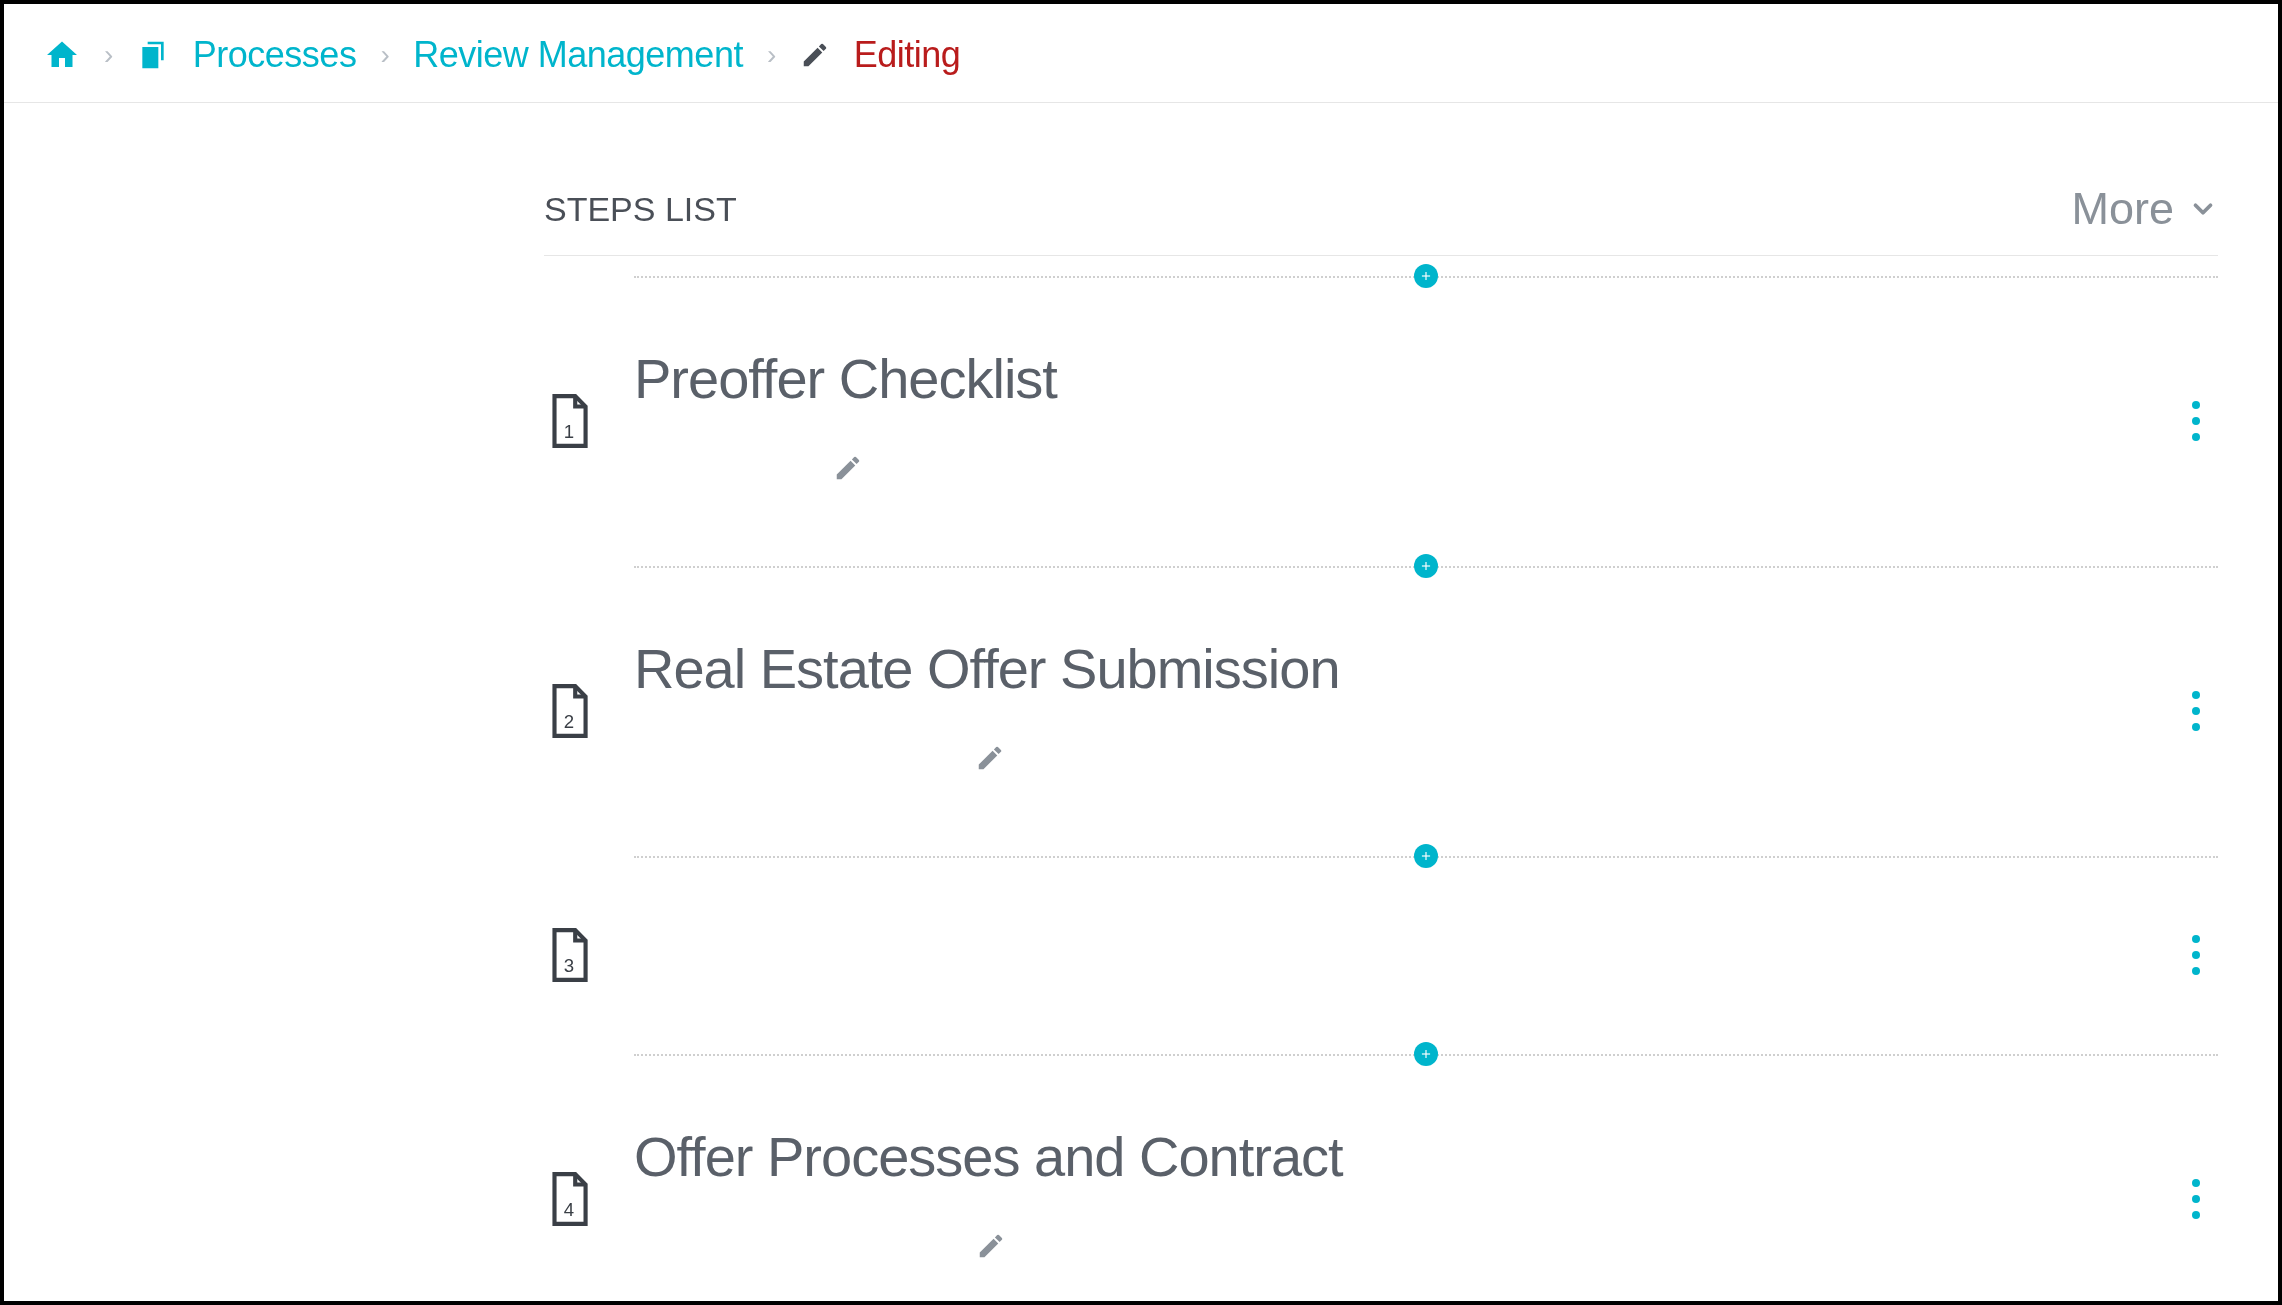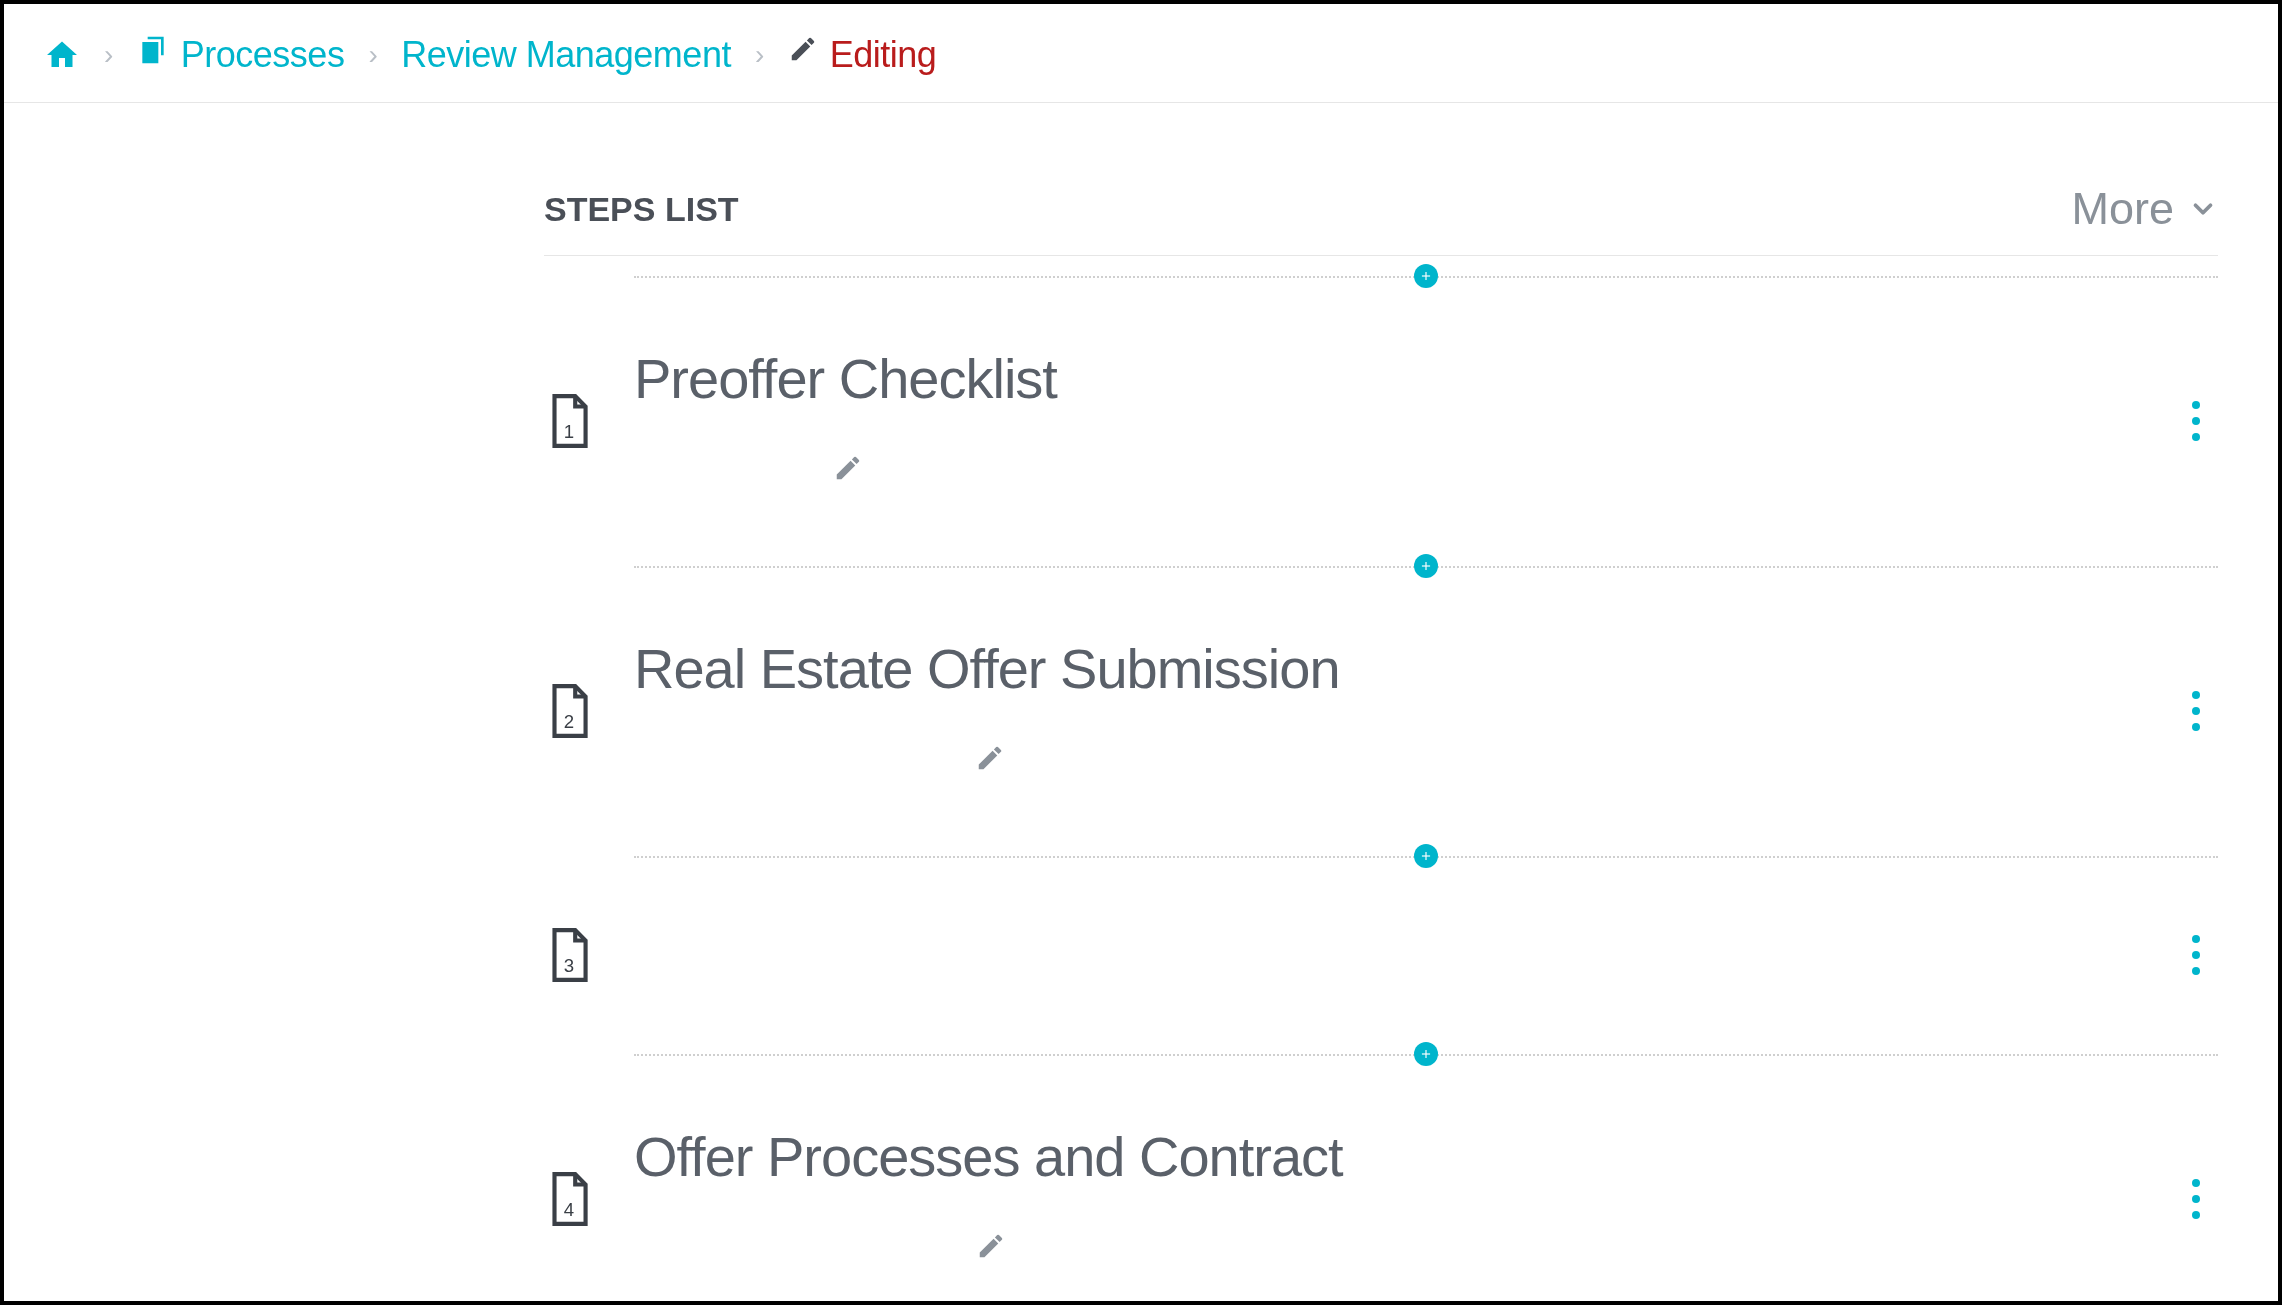--- a/index.html
+++ b/index.html
@@ -23,42 +23,42 @@
     display: flex;
     align-items: center;
     gap: 24px;
     padding: 30px 40px 26px 40px;
     border-bottom: 1px solid #e6e6e6;
     font-size: 36px;
     letter-spacing: -0.5px;
   }
   .breadcrumb .crumb {
     display: flex;
-    align-items: flex-start;
-    gap: 12px;
+    align-items: center;
+    gap: 24px;
   }
   .breadcrumb .link { color: #00b5cc; }
   .breadcrumb .current { color: #b91c1c; font-weight: 400; }
   .breadcrumb .sep { color: #b9bfc6; font-size: 28px; }
   .icon-svg { display: inline-block; vertical-align: middle; }
 
   
   .content {
     padding: 80px 60px 0 540px;
   }
   .list-header {
     display: flex;
     justify-content: space-between;
     align-items: center;
     padding-bottom: 20px;
     border-bottom: 1px solid #e6e6e6;
   }
   .list-title {
     font-size: 34px;
-    font-weight: 700;
+    font-weight: 400;
     letter-spacing: 0px;
     color: #4a4f57;
   }
   .more-btn {
     display: flex;
     align-items: center;
     gap: 14px;
     color: #8a9199;
     font-size: 45px;
     font-weight: 400;

